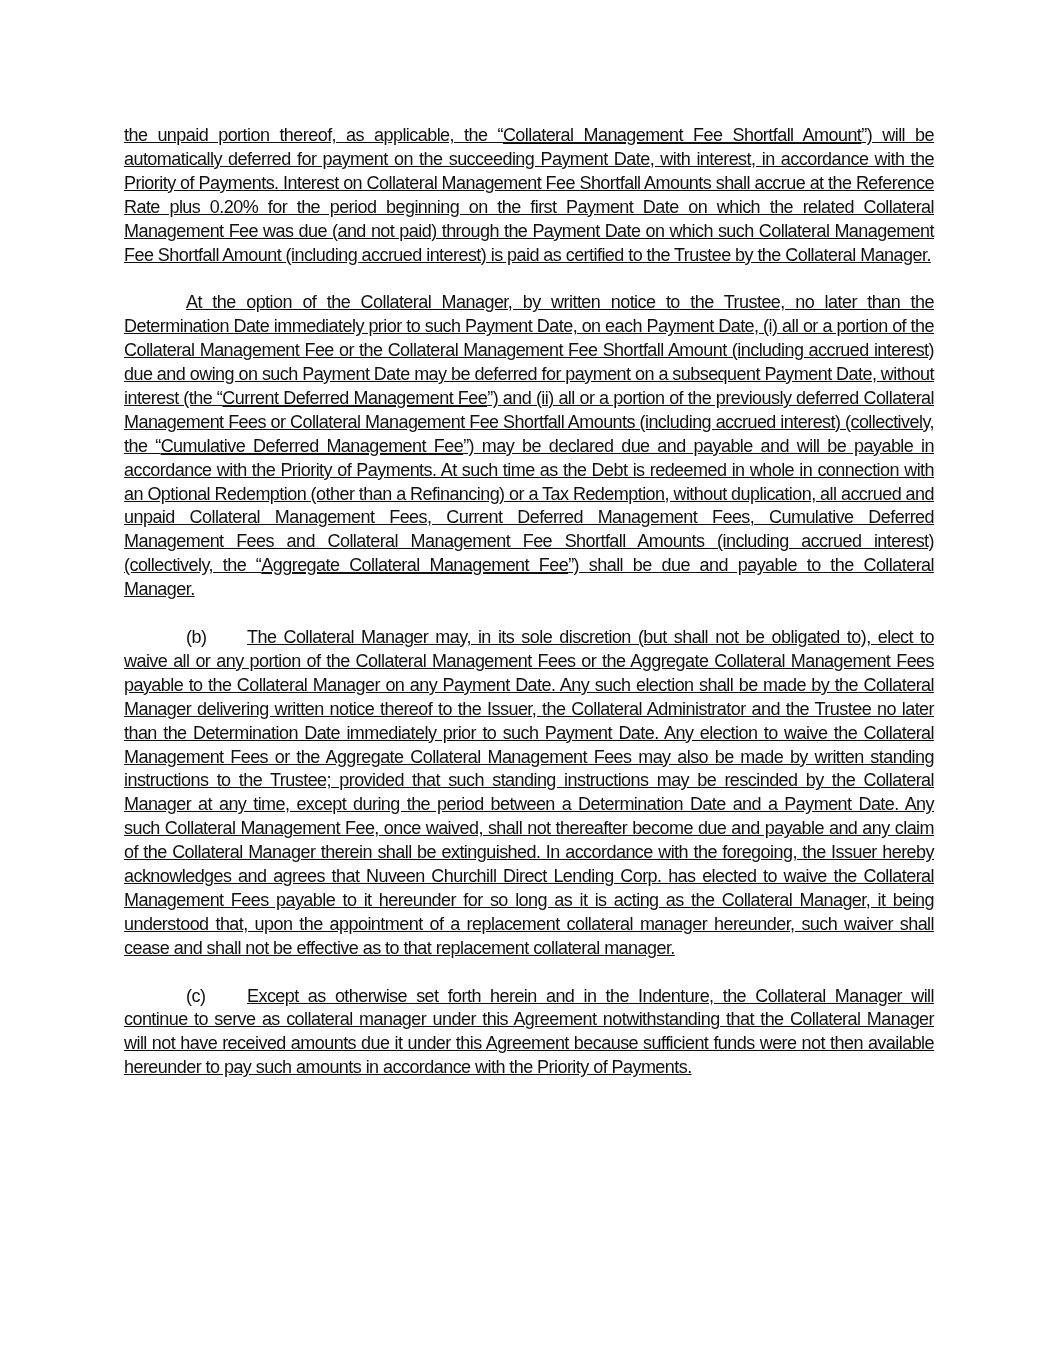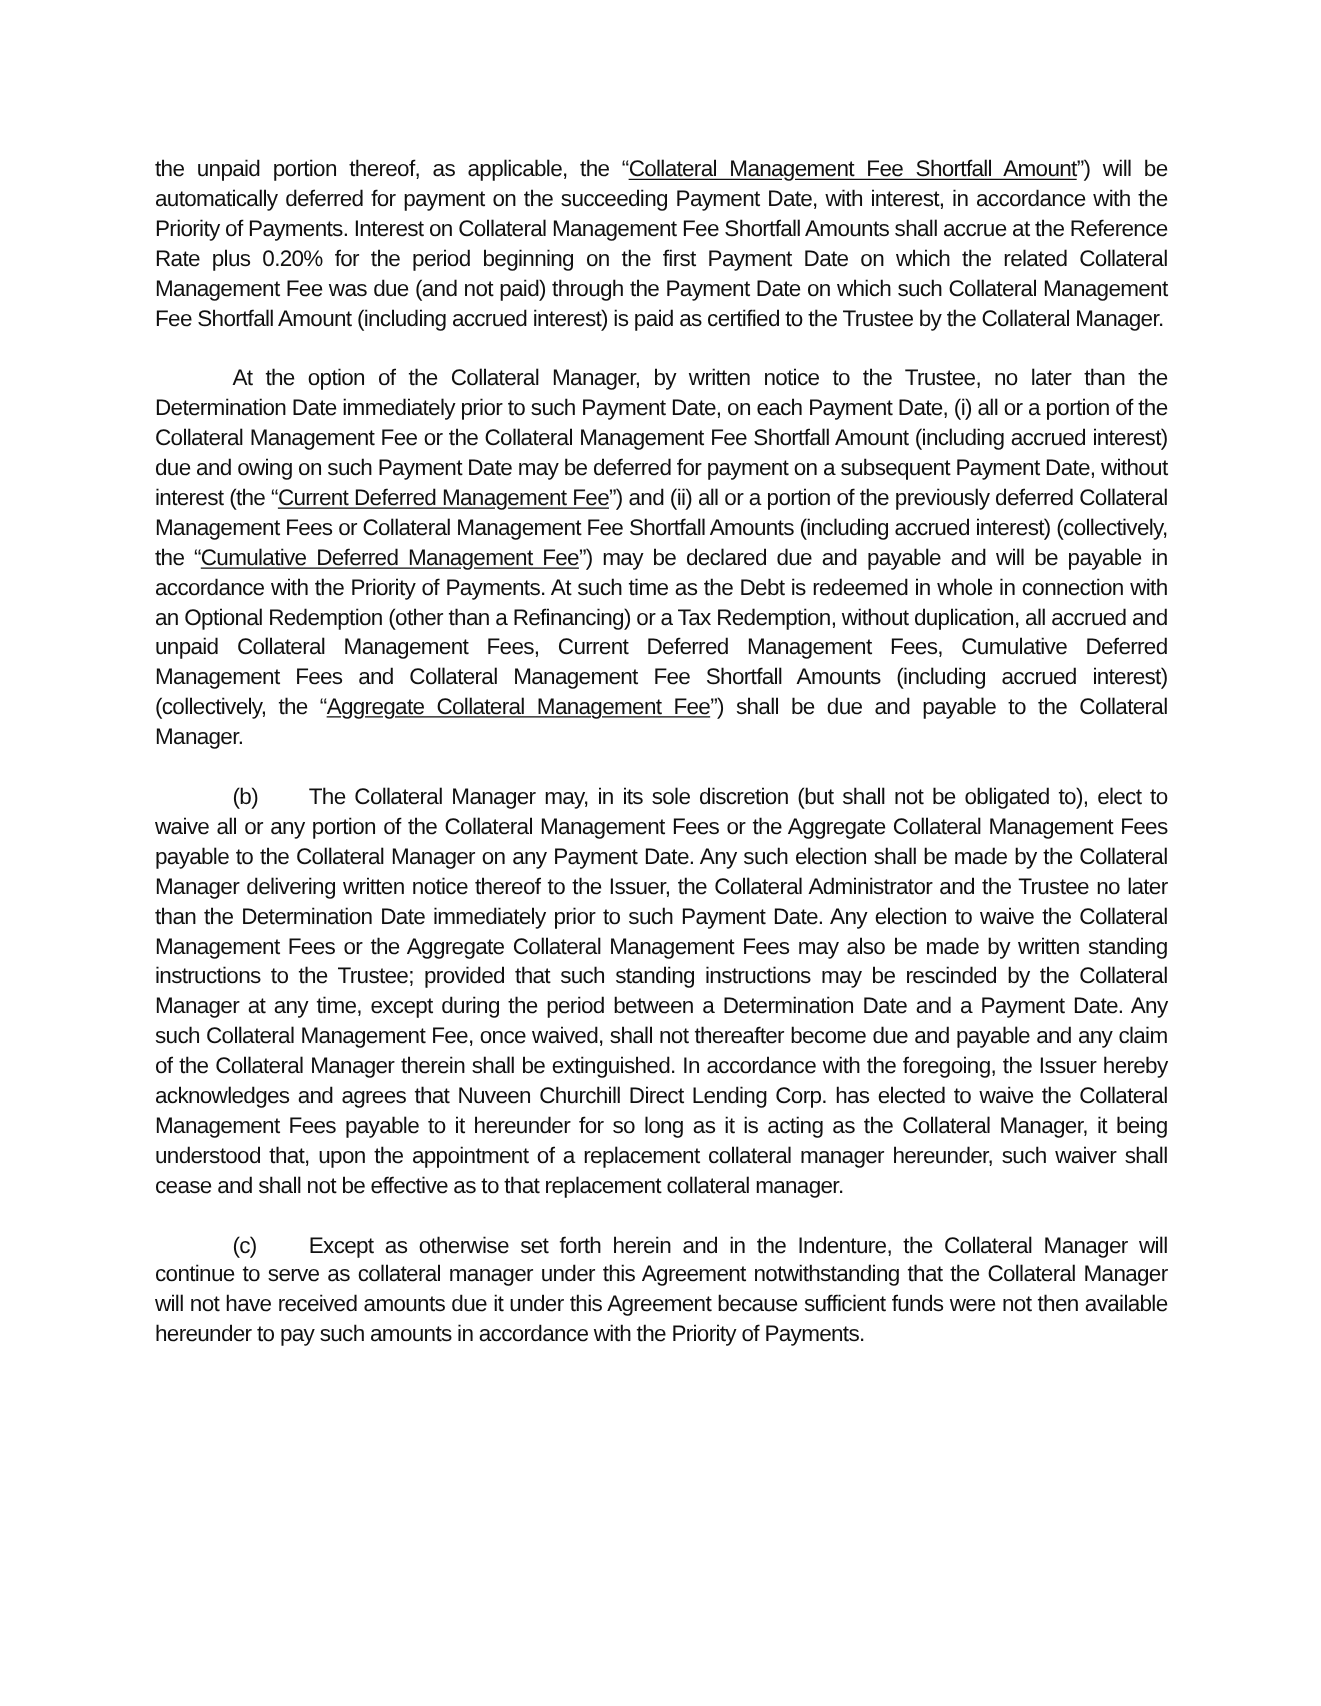--- a/index.html
+++ b/index.html
@@ -22,20 +22,21 @@
       font-size: 18px;
       line-height: 23.9px;
       color: #111111;
       letter-spacing: -0.55px;
       word-spacing: 0px;
     }
     .para {
       margin: 0 0 23.9px 0;
       text-align: justify;
       text-align-last: left;
+      text-decoration: underline;
     }
     .indent {
       text-indent: 62px;
     }
     .u {
       text-decoration: underline;
       text-underline-offset: 2px;
     }
     .label {
       display: inline-block;

